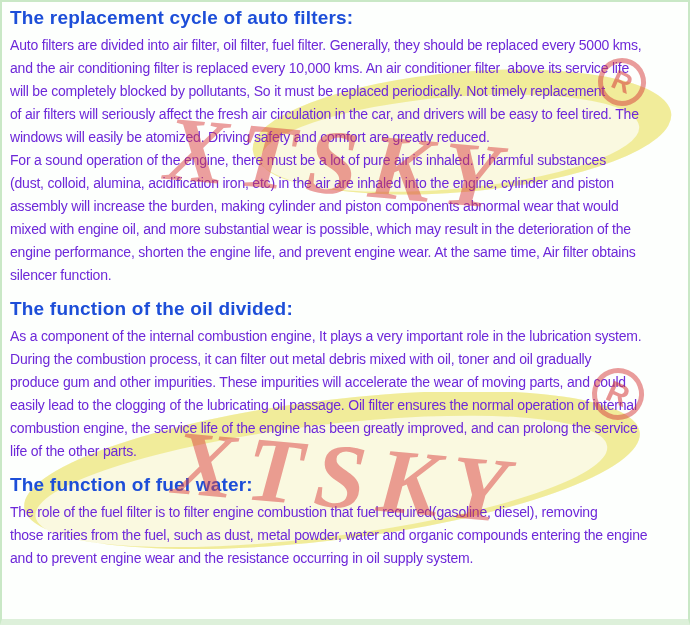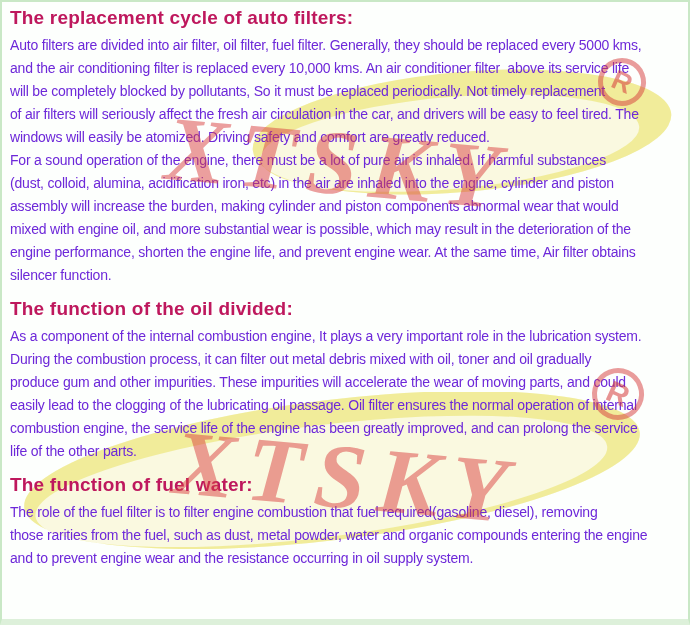--- a/index.html
+++ b/index.html
@@ -24,21 +24,21 @@
   #swoosh-top { top: 45px; }
   #swoosh-bottom { top: 390px; }
 
   
   .content {
     position: relative;
     z-index: 1;
     padding: 4px 8px 0 8px;
   }
   .sec-heading {
-    color: #be185d;
+    color: #1d4ed8;
     font-size: 19px;
     line-height: 24px;
     font-weight: bold;
     margin: 10px 0 4px 0;
     letter-spacing: 0.2px;
   }
   .content .sec-heading:first-child { margin-top: 0; }
   .para {
     color: #6d28d9;
     font-size: 14px;

